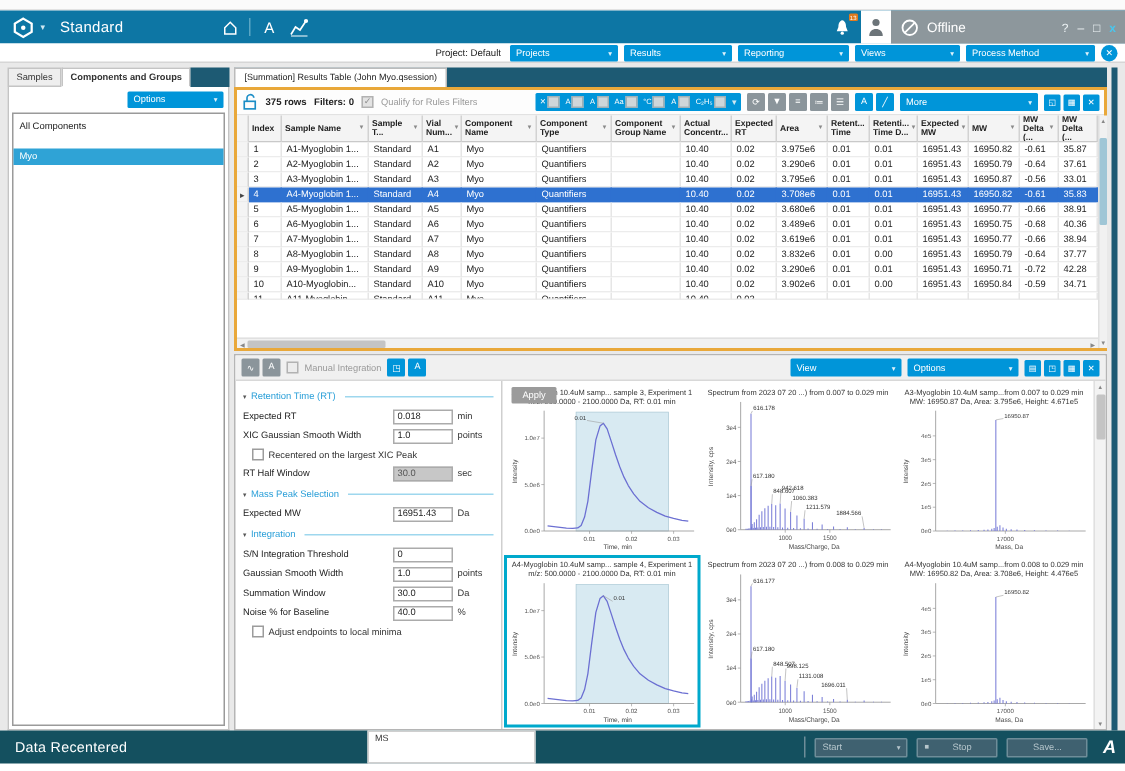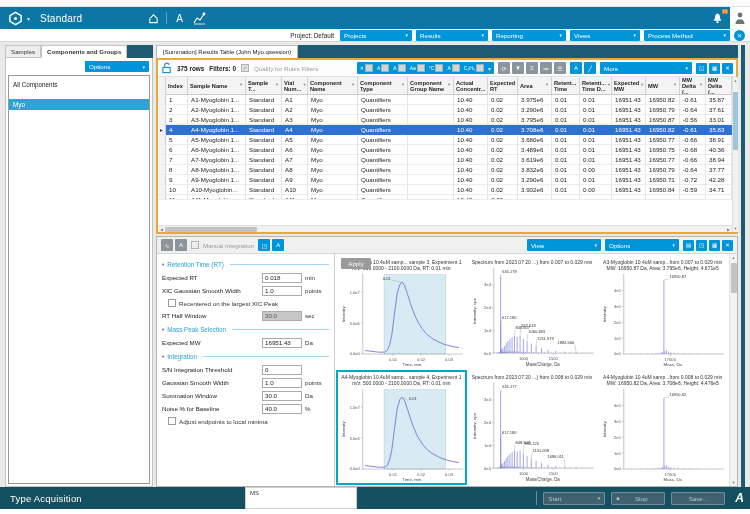--- a/index.html
+++ b/index.html
@@ -158,20 +158,33 @@
         <circle cx="6" cy="11" r="1.2" fill="#fff"></circle>
       </svg>
       <span class="badge">13</span>
     </span>
     <span class="person-block">
       <svg width="12" height="14" viewBox="0 0 12 14">
         <circle cx="6" cy="4" r="2.4" fill="#6c7479"></circle>
         <path d="M1.5 13 C1.5 9.8 3.5 8.3 6 8.3 C8.5 8.3 10.5 9.8 10.5 13 Z" fill="#6c7479"></path>
       </svg>
     </span>
+    <span class="offline-panel">
+      <svg width="13" height="13" viewBox="0 0 14 14">
+        <circle cx="7" cy="7" r="5.2" fill="none" stroke="#fff" stroke-width="1.3"></circle>
+        <line x1="3.5" y1="10.5" x2="10.5" y2="3.5" stroke="#fff" stroke-width="1.3"></line>
+      </svg>
+      <span class="offline-text">Offline</span>
+      <span class="winctl">
+        <span>?</span>
+        <span>–</span>
+        <span>□</span>
+        <span class="close-x">x</span>
+      </span>
+    </span>
   </div>
 </div>
 
 <div class="menubar">
   <span class="project-label">Project: Default</span>
   <span style="display:flex;gap:4px">
       <button class="ddl" style="width: 72px;">
         <span>Projects</span>
         <span class="caret">▾</span>
       </button>
@@ -1021,21 +1034,21 @@
           <span class="vs-arrow cv-bottom">▼</span>
         </div>
       </div>
     </div>
   </section>
 
   <div class="splitter"></div>
 </div>
 
 <div class="bottombar">
-  <span class="bb-title">Type Acquisition</span>
+  <span class="bb-title">Data Recentered</span>
   <div class="ms-tab">MS</div>
   <div class="bb-right">
     <span class="bb-div"></span>
     <button class="bb-btn" style="width:62px">
       <span>Start</span>
       <span class="caret">▾</span>
     </button>
     <button class="bb-btn" style="width:54px">
       <span class="stop-sq">■</span>
       <span>Stop</span>

